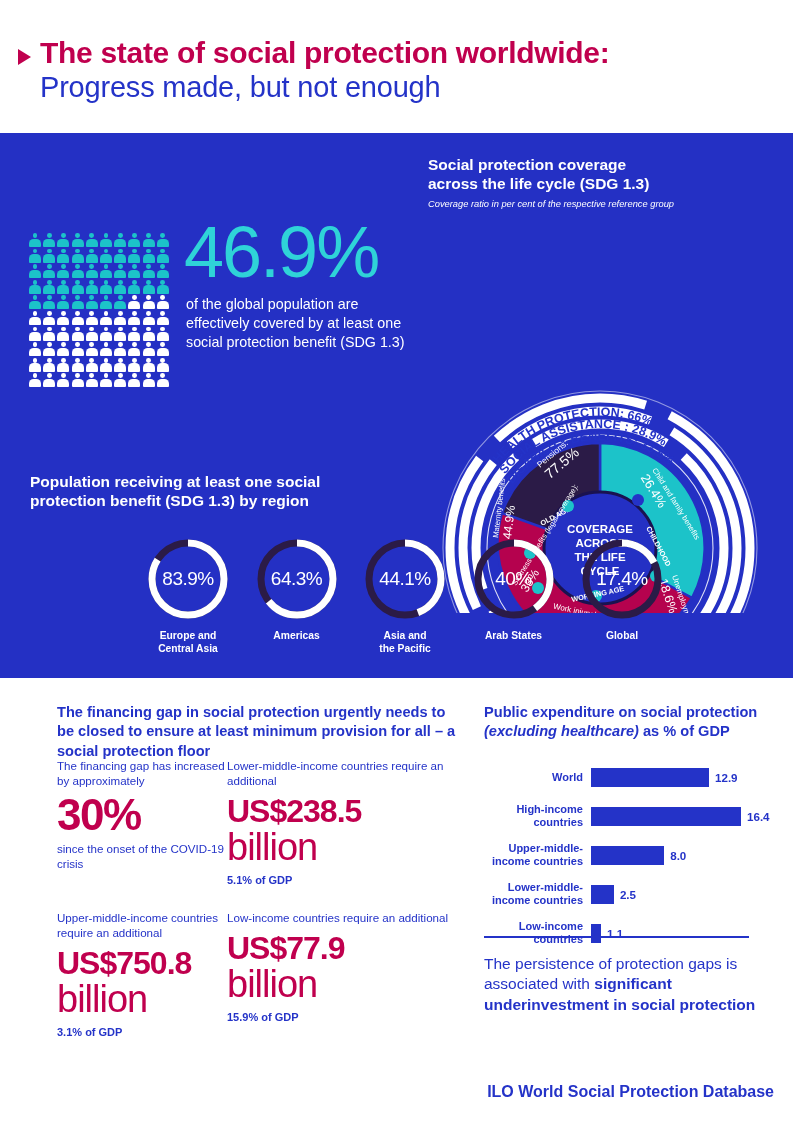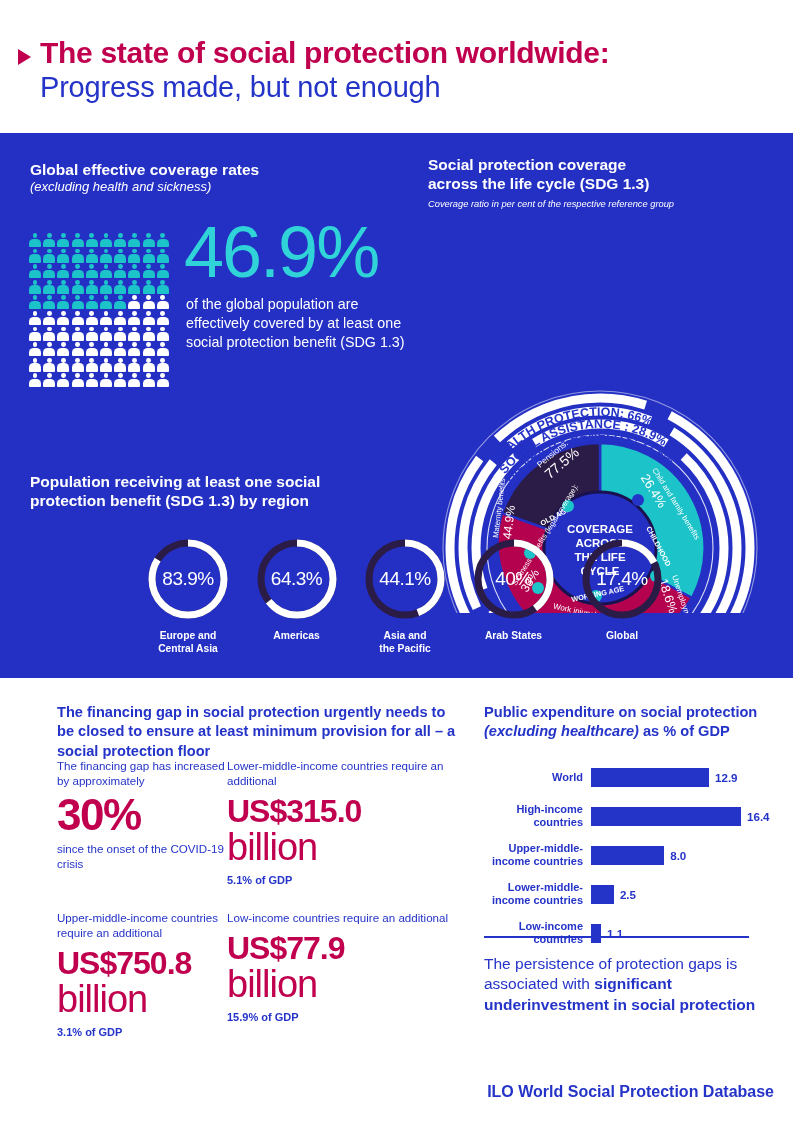--- a/index.html
+++ b/index.html
@@ -112,24 +112,20 @@
       <div class="tri"></div>
       <div>
         <div class="title1">The state of social protection worldwide:</div>
         <div class="title2">Progress made, but not enough</div>
       </div>
     </div>
   </div>
 
   <div class="panel">
 
-    <div class="blk-left">
-      <div class="sec-title">Global effective coverage rates</div>
-      <div class="sec-sub">(excluding health and sickness)</div>
-    </div>
 
     <div class="blk-right">
       <div class="sec-title">Social protection coverage</div>
       <div class="sec-title">across the life cycle (SDG 1.3)</div>
       <div class="sec-sub-sm" style="margin-top:4px;">Coverage ratio in per cent of the respective reference group</div>
     </div>
 
     <div class="picto" id="picto">
         <div class="pfig on">
           <i></i>
@@ -702,21 +698,21 @@
     </div>
 
     <div class="gapgrid">
       <div>
         <div class="lead">The financing gap has increased by approximately</div>
         <div class="huge">30%</div>
         <div class="trail">since the onset of the COVID-19 crisis</div>
       </div>
       <div>
         <div class="lead">Lower-middle-income countries require an additional</div>
-        <div class="amt">US$315.0</div>
+        <div class="amt">US$238.5</div>
         <div class="amt2">billion</div>
         <div class="gdp">5.1% of GDP</div>
       </div>
     </div>
 
     <div class="gapgrid2">
       <div>
         <div class="lead">Upper-middle-income countries require an additional</div>
         <div class="amt">US$750.8</div>
         <div class="amt2">billion</div>

